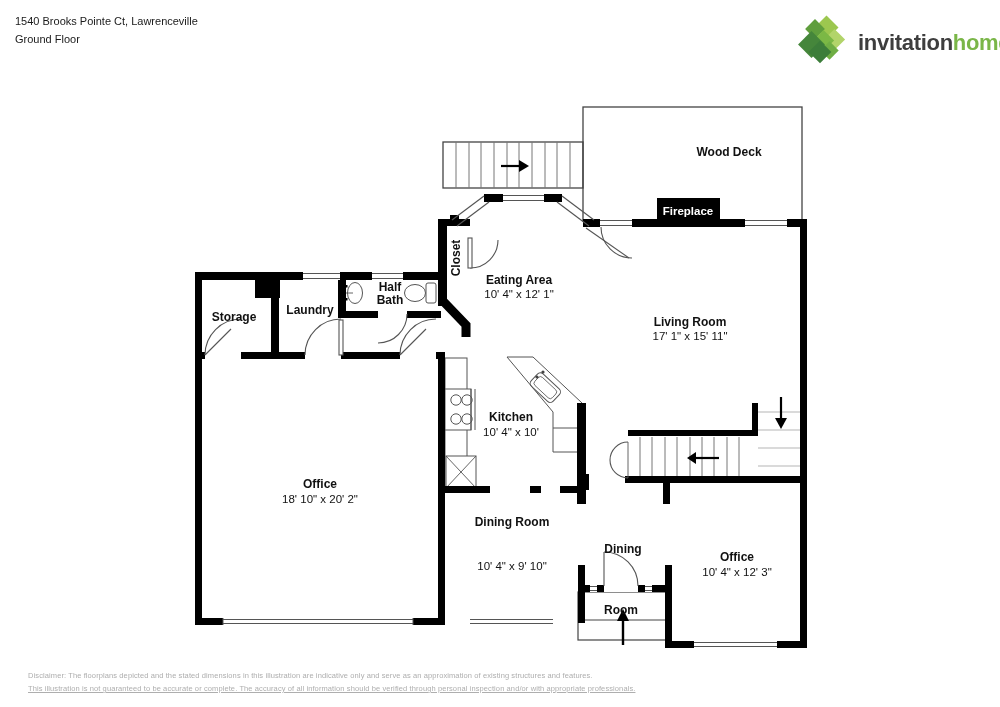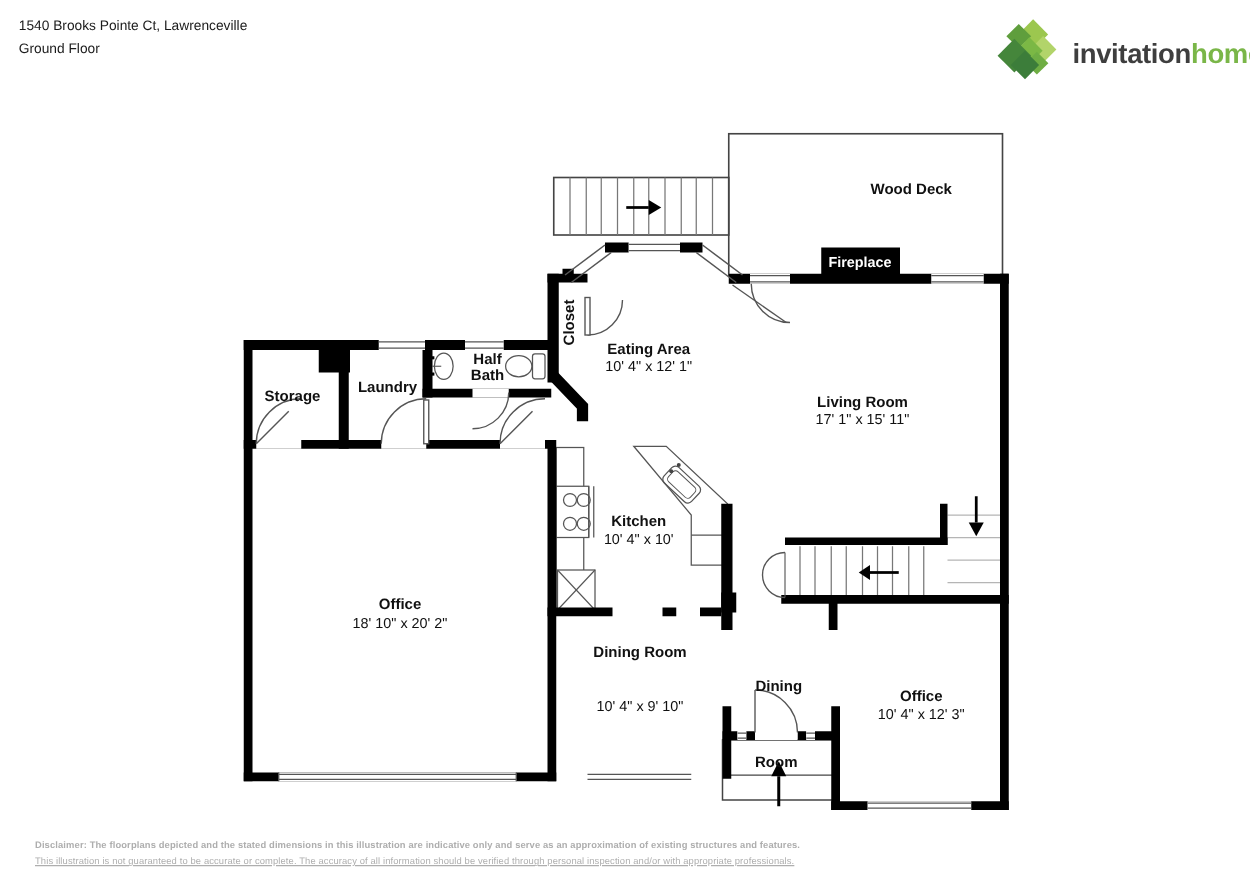--- a/index.html
+++ b/index.html
@@ -18,21 +18,21 @@
   
   #plan{position:absolute;left:0;top:0;}
   
   .lbl{position:absolute;transform:translate(-50%,-50%);font-size:12px;font-weight:bold;color:#111;
        white-space:pre-line;text-align:center;line-height:13px;}
   .lbl.rot{transform:translate(-50%,-50%) rotate(-90deg);}
   .lbl.white{color:#fff;font-size:11.5px;}
   .dims{position:absolute;transform:translate(-50%,-50%);font-size:11.5px;font-weight:normal;color:#111;white-space:nowrap;}
   
   .disc{position:absolute;left:28px;font-size:7.5px;color:#aeaeae;letter-spacing:0.1px;}
-  #disc1{top:671px;font-weight:bold;}
+  #disc1{top:671px;}
   #disc2{top:684px;text-decoration:underline;}
 </style>
 </head>
 <body>
 
 <div class="hdr-line" id="hdr-address">1540 Brooks Pointe Ct, Lawrenceville</div>
 <div class="hdr-line" id="hdr-floor">Ground Floor</div>
 
 <div class="logo-mark">
   <span class="dmd" style="left:25px;top:5px;width:17px;height:17px;background:#9cc74f"></span>

